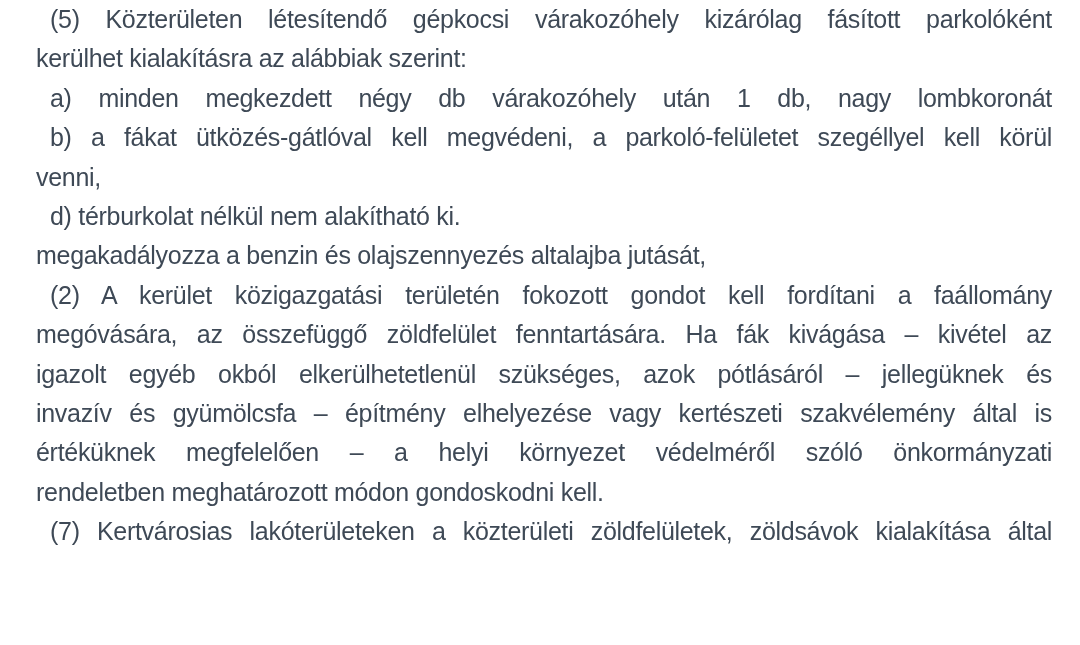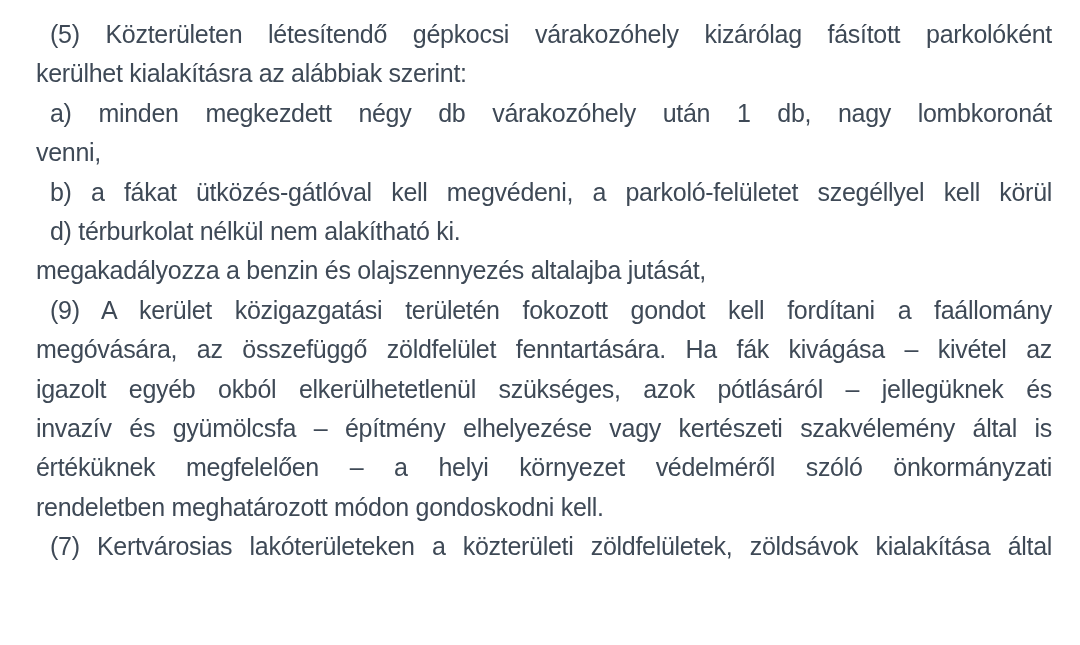--- a/index.html
+++ b/index.html
@@ -10,21 +10,21 @@
   body {
     width: 1080px;
     height: 645px;
     overflow: hidden;
   }
   .doc {
     box-sizing: border-box;
     width: 1080px;
     height: 645px;
     overflow: hidden;
-    padding: 15px 28px 0 36px;
+    padding: 0 28px 0 36px;
     font-family: "Liberation Sans", "DejaVu Sans", sans-serif;
     font-size: 25px;
     line-height: 39.4px;
     letter-spacing: -0.3px;
     color: #3e4956;
     background: #ffffff;
   }
   .line {
     text-align: justify;
     white-space: normal;
@@ -41,24 +41,24 @@
     line-height: 0;
   }
 </style>
 </head>
 <body>
 
 <div class="doc" style="color: rgb(62, 73, 86); background: rgb(255, 255, 255);">
     <div class="line just ind">(5) Közterületen létesítendő gépkocsi várakozóhely kizárólag fásított parkolóként</div>
     <div class="line">kerülhet kialakításra az alábbiak szerint:</div>
     <div class="line just ind">a) minden megkezdett négy db várakozóhely után 1 db, nagy lombkoronát</div>
+    <div class="line just ind">b) a fákat ütközés-gátlóval kell megvédeni, a parkoló-felületet szegéllyel kell körül</div>
     <div class="line">venni,</div>
-    <div class="line just ind">b) a fákat ütközés-gátlóval kell megvédeni, a parkoló-felületet szegéllyel kell körül</div>
     <div class="line ind">d) térburkolat nélkül nem alakítható ki.</div>
     <div class="line">megakadályozza a benzin és olajszennyezés altalajba jutását,</div>
-    <div class="line just ind">(9) A kerület közigazgatási területén fokozott gondot kell fordítani a faállomány</div>
+    <div class="line just ind">(2) A kerület közigazgatási területén fokozott gondot kell fordítani a faállomány</div>
     <div class="line just">megóvására, az összefüggő zöldfelület fenntartására. Ha fák kivágása – kivétel az</div>
     <div class="line just">igazolt egyéb okból elkerülhetetlenül szükséges, azok pótlásáról – jellegüknek és</div>
     <div class="line just">invazív és gyümölcsfa – építmény elhelyezése vagy kertészeti szakvélemény által is</div>
     <div class="line just">értéküknek megfelelően – a helyi környezet védelméről szóló önkormányzati</div>
     <div class="line">rendeletben meghatározott módon gondoskodni kell.</div>
     <div class="line just ind">(7) Kertvárosias lakóterületeken a közterületi zöldfelületek, zöldsávok kialakítása által</div>
   </div>
 
 </body></html>

